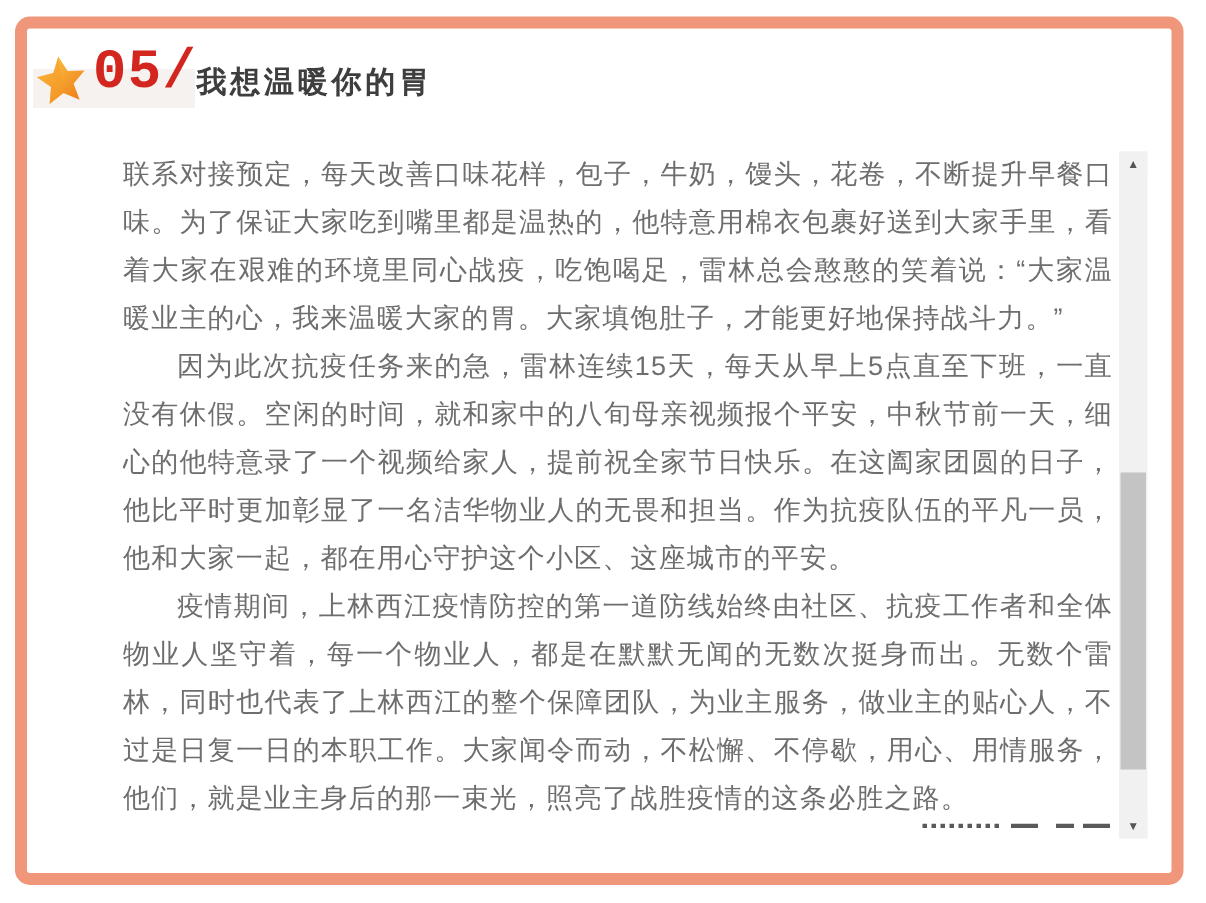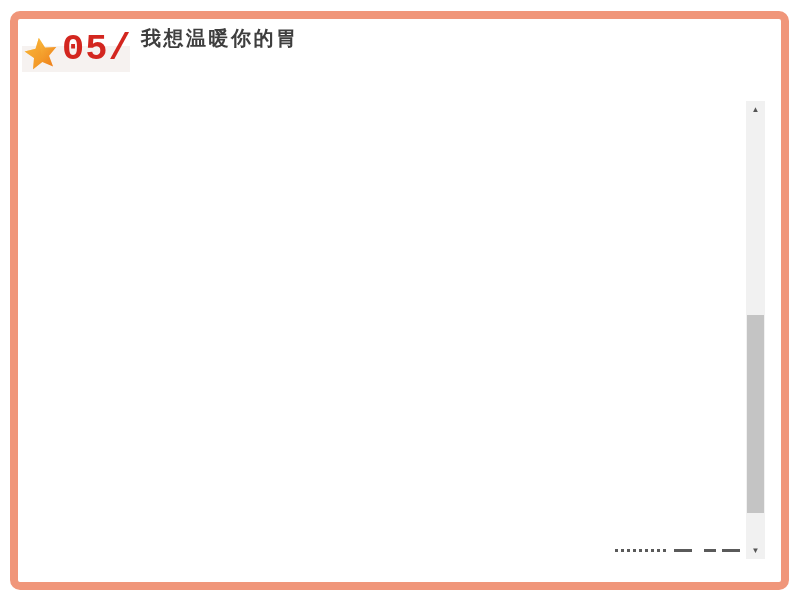--- a/index.html
+++ b/index.html
@@ -12,22 +12,22 @@
     border:8px solid #f0967a;border-radius:10px;background:#fff;
   }
   
   .hl-band{position:absolute;left:22px;top:46px;width:108px;height:26px;background:#f6f2f0;}
   .star{position:absolute;left:24px;top:36px;width:34px;height:34px;transform:rotate(-8deg);}
   .num{
     position:absolute;left:62px;top:31px;font-size:37px;line-height:37px;
     font-weight:bold;color:#d3261f;letter-spacing:1px;font-family:Liberation Mono, monospace;
   }
   .title{
-    position:absolute;left:131px;top:26px;font-size:20px;line-height:24px;
-    font-weight:bold;color:#3e3e3e;letter-spacing:2.5px;padding-left:10px;
+    position:absolute;left:131px;top:43px;font-size:20px;line-height:24px;
+    font-weight:bold;color:#3e3e3e;letter-spacing:2.5px;
   }
   
   .article{
     position:absolute;left:82px;top:100px;width:660px;height:455px;overflow:hidden;
   }
   .para{
     margin:0;font-size:18px;line-height:32px;color:#6e6e6e;
     text-align:justify;text-justify:inter-ideograph;letter-spacing:0.8px;
     font-weight:400;
   }
@@ -68,20 +68,23 @@
   <polygon points="17,1.5 21.8,12 33,13.2 24.6,20.9 27.1,32 17,26.1 6.9,32 9.4,20.9 1,13.2 12.2,12" fill="url(#starGrad)"></polygon>
   <polygon points="17,1.5 17,26.1 6.9,32 9.4,20.9 1,13.2 12.2,12" fill="#f39c27" opacity="0.45"></polygon>
 </svg>
 
 <div class="num" style="color: rgb(211, 38, 31);">05/</div>
 
 <div class="title" style="color: rgb(62, 62, 62);">我想温暖你的胃</div>
 
 <div class="article">
   <div>
+      <p class="para" style="color: rgb(110, 110, 110);">联系对接预定，每天改善口味花样，包子，牛奶，馒头，花卷，不断提升早餐口味。为了保证大家吃到嘴里都是温热的，他特意用棉衣包裹好送到大家手里，看着大家在艰难的环境里同心战疫，吃饱喝足，雷林总会憨憨的笑着说：“大家温暖业主的心，我来温暖大家的胃。大家填饱肚子，才能更好地保持战斗力。”</p>
+      <p class="para indent" style="color: rgb(110, 110, 110);">因为此次抗疫任务来的急，雷林连续15天，每天从早上5点直至下班，一直没有休假。空闲的时间，就和家中的八旬母亲视频报个平安，中秋节前一天，细心的他特意录了一个视频给家人，提前祝全家节日快乐。在这阖家团圆的日子，他比平时更加彰显了一名洁华物业人的无畏和担当。作为抗疫队伍的平凡一员，他和大家一起，都在用心守护这个小区、这座城市的平安。</p>
+      <p class="para indent" style="color: rgb(110, 110, 110);">疫情期间，上林西江疫情防控的第一道防线始终由社区、抗疫工作者和全体物业人坚守着，每一个物业人，都是在默默无闻的无数次挺身而出。无数个雷林，同时也代表了上林西江的整个保障团队，为业主服务，做业主的贴心人，不过是日复一日的本职工作。大家闻令而动，不松懈、不停歇，用心、用情服务，他们，就是业主身后的那一束光，照亮了战胜疫情的这条必胜之路。</p>
     </div>
 </div>
 
 <div class="clipped-row">
     <span class="seg" style="width: 3px; margin-left: 0px;"></span>
     <span class="seg" style="width: 3px; margin-left: 3px;"></span>
     <span class="seg" style="width: 3px; margin-left: 3px;"></span>
     <span class="seg" style="width: 3px; margin-left: 3px;"></span>
     <span class="seg" style="width: 3px; margin-left: 3px;"></span>
     <span class="seg" style="width: 3px; margin-left: 3px;"></span>

